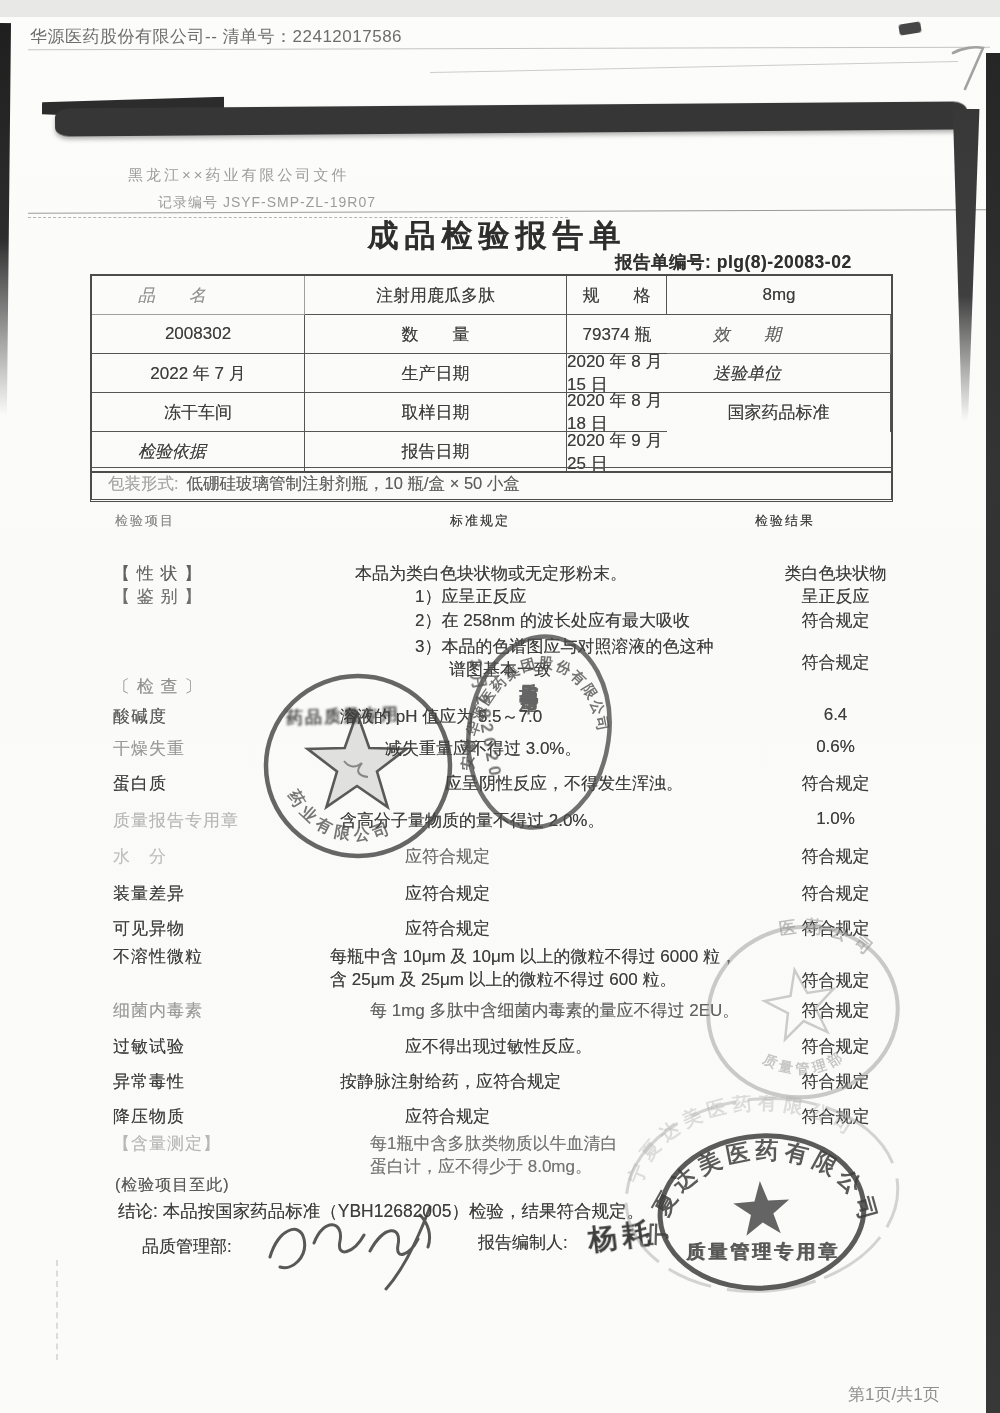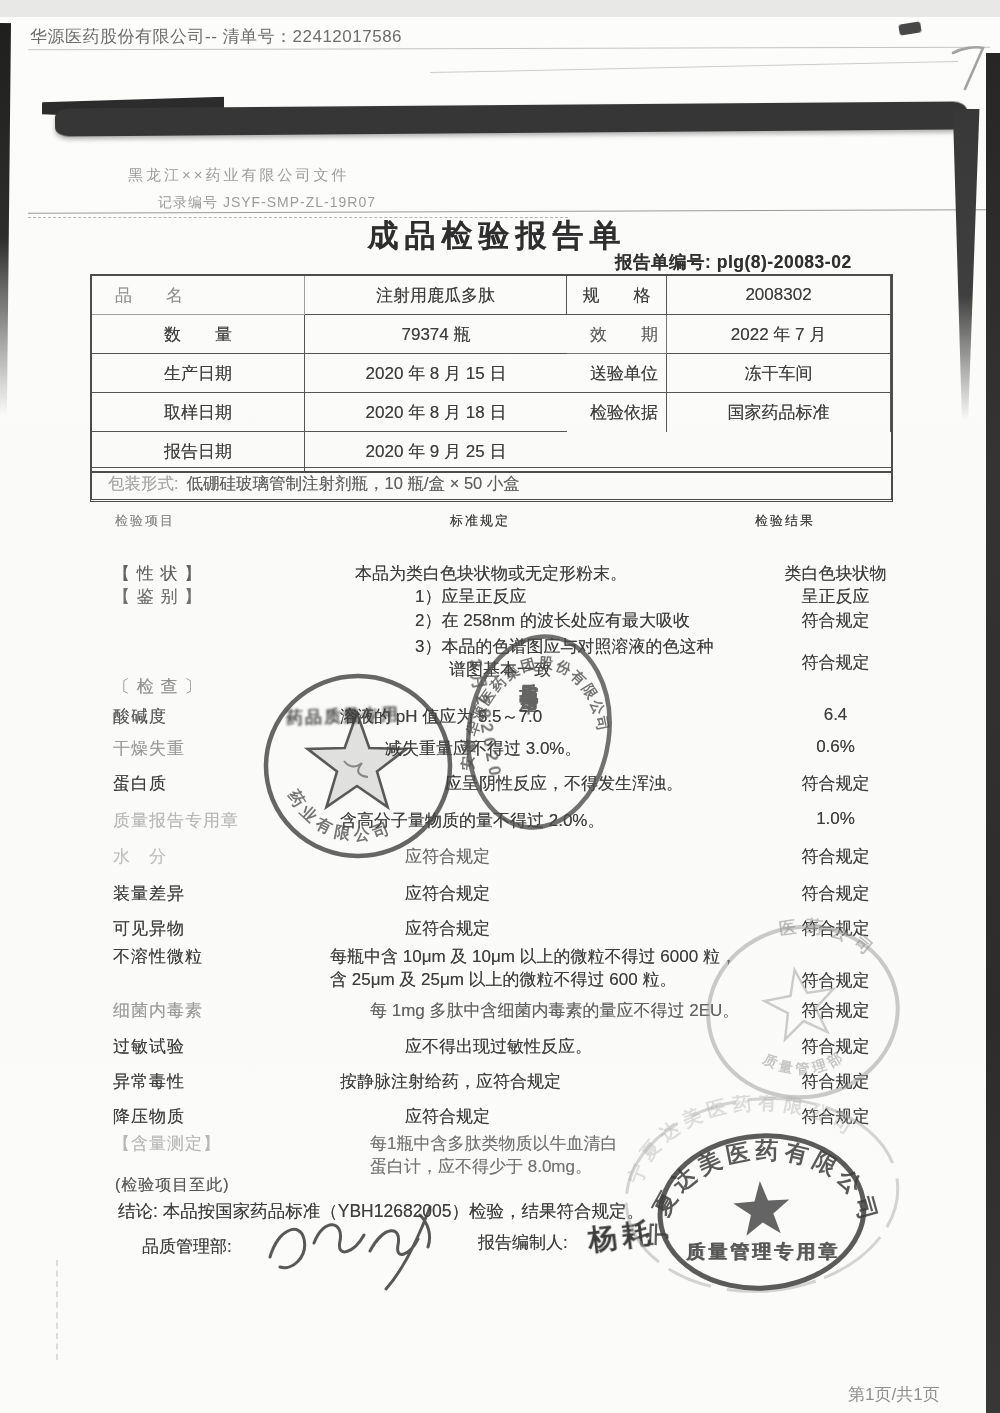--- a/index.html
+++ b/index.html
@@ -23,21 +23,21 @@
   .title{font-size:31px;font-weight:bold;letter-spacing:6px;color:#2e2e2e;}
   .repno{font-size:17.5px;font-weight:bold;color:#2f2f2f;letter-spacing:.5px;}
   
   .itable{
     left:90px;top:257px;width:803px;
     display:grid;grid-template-columns:213px 262px 100px 224px;grid-auto-rows:39px;
     border:2px solid #4c4c4c;box-sizing:border-box;font-size:17px;
   }
   .itc{border-right:1.5px solid #555;border-bottom:1.5px solid #555;
        display:flex;align-items:center;box-sizing:border-box;}
-  .itc.c1{padding-left:23px;}
+  .itc.c1{padding-left:46px;font-style:italic;}
   .itc.c2,.itc.c3,.itc.c4{justify-content:center;}
   .itc.lastcol{border-right:none;}
   .itc.lastrow{border-bottom:none;}
   .pkg{
     left:90px;top:450px;width:803px;height:35px;box-sizing:border-box;
     border:2px solid #4c4c4c;border-top:1.5px solid #555;border-bottom:3px double #4c4c4c;
     display:flex;align-items:center;font-size:16.5px;
   }
   
   .rhead span{position:absolute;font-size:13px;color:#3a3a3a;}
@@ -81,37 +81,38 @@
   <div class="abs title doc-text" style="left:297px;top:198px;width:400px;text-align:center;">成品检验报告单</div>
   <div class="abs repno doc-text" style="left:615px;top:233px;">
     <span>报告单编号:</span>
     <span>plg(8)-20083-02</span>
   </div>
 
   <div class="abs itable doc-text">
     <div class="itc c1" style="opacity:.55">品　　名</div>
     <div class="itc c2">注射用鹿瓜多肽</div>
     <div class="itc c3">规　　格</div>
+    <div class="itc c4 lastcol">8mg</div>
 
     <div class="itc c2">2008302</div>
     <div class="itc c3">数　　量</div>
     <div class="itc c4 lastcol">79374 瓶</div>
 
     <div class="itc c1" style="opacity:.8">效　　期</div>
     <div class="itc c2">2022 年 7 月</div>
     <div class="itc c3">生产日期</div>
     <div class="itc c4 lastcol">2020 年 8 月 15 日</div>
 
     <div class="itc c1">送验单位</div>
     <div class="itc c2">冻干车间</div>
     <div class="itc c3">取样日期</div>
     <div class="itc c4 lastcol">2020 年 8 月 18 日</div>
 
+    <div class="itc c2 lastrow">国家药品标准</div>
     <div class="itc c1 lastrow">检验依据</div>
-    <div class="itc c2 lastrow">国家药品标准</div>
     <div class="itc c3 lastrow">报告日期</div>
     <div class="itc c4 lastcol lastrow">2020 年 9 月 25 日</div>
   </div>
 
   <div class="abs pkg doc-text">
     <span style="padding-left:16px;opacity:.45;">包装形式:</span>
     <span style="padding-left:8px;opacity:.82;">低硼硅玻璃管制注射剂瓶，10 瓶/盒 × 50 小盒</span>
   </div>
 
   <div class="abs rhead doc-text" style="left:95px;top:495px;width:810px;height:24px;">

